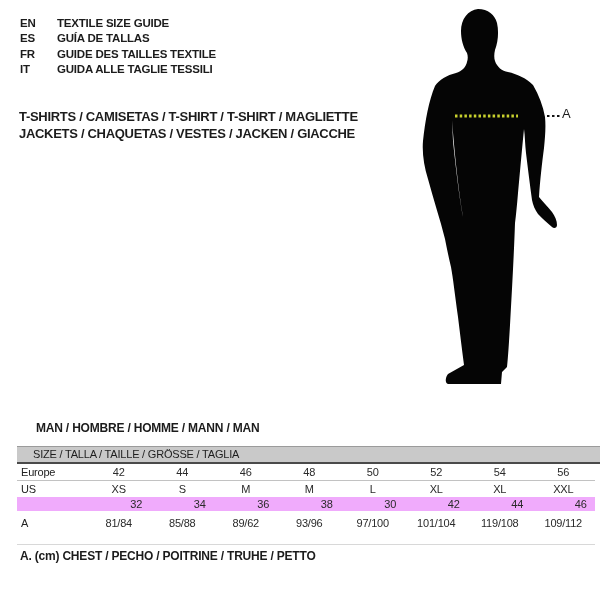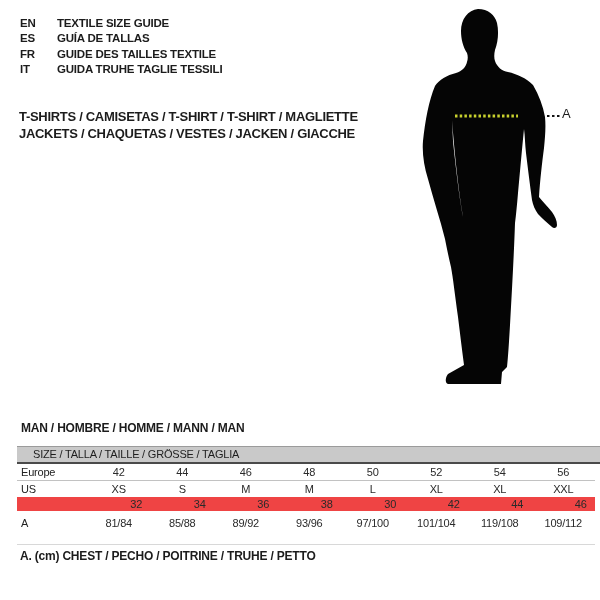--- a/index.html
+++ b/index.html
@@ -25,21 +25,21 @@
     line-height: 17px;
   }
   
   .figure-wrap { position: absolute; left: 418px; top: 5px; width: 150px; height: 382px; }
   .measure-label {
     position: absolute; left: 562px; top: 106px;
     font-size: 13px; font-weight: 500;
   }
   
   .section-label {
-    position: absolute; left: 21px; top: 421px;
+    position: absolute; left: 36px; top: 421px;
     font-size: 12px; font-weight: 700; letter-spacing: -0.2px;
   }
   
   .size-table {
     position: absolute; left: 17px; top: 446px; width: 578px;
     font-size: 11px; letter-spacing: -0.2px;
     border-bottom: 1px solid #d8d8d8;
     padding-bottom: 12px;
   }
   .st-header {
@@ -53,21 +53,21 @@
   }
   .st-row {
     display: grid;
     grid-template-columns: 70px repeat(8, 1fr);
     align-items: center;
   }
   .st-row .cell { text-align: center; color: #2a2a2a; }
   .st-row .rlabel { text-align: left; padding-left: 4px; color: #222; }
   .row-europe { height: 16px; border-bottom: 1px solid #c2c2c2; }
   .row-us     { height: 16px; }
-  .row-num    { height: 14px; background: #ef4444; gap: 35px; }
+  .row-num    { height: 14px; background: #f0abfc; gap: 35px; }
   .row-a      { height: 19px; padding-top: 2px; }
   
   .footnote {
     position: absolute; left: 20px; top: 549px;
     font-size: 12px; font-weight: 700; letter-spacing: -0.2px; text-align: center;
   }
 </style>
 </head>
 <body>
 
@@ -79,21 +79,21 @@
   <div class="lang-row">
     <span class="lang-code">ES</span>
     <span class="lang-label">GUÍA DE TALLAS</span>
   </div>
   <div class="lang-row">
     <span class="lang-code">FR</span>
     <span class="lang-label">GUIDE DES TAILLES TEXTILE</span>
   </div>
   <div class="lang-row">
     <span class="lang-code">IT</span>
-    <span class="lang-label">GUIDA TRUHE TAGLIE TESSILI</span>
+    <span class="lang-label">GUIDA ALLE TAGLIE TESSILI</span>
   </div>
 </div>
 
 <div class="category">
   <div>T-SHIRTS / CAMISETAS / T-SHIRT / T-SHIRT / MAGLIETTE</div>
   <div>JACKETS / CHAQUETAS / VESTES / JACKEN / GIACCHE</div>
 </div>
 
 <div class="figure-wrap">
   <svg width="150" height="382" viewBox="0 0 150 382">
@@ -180,21 +180,21 @@
     <div class="cell">30</div>
     <div class="cell">42</div>
     <div class="cell">44</div>
     <div class="cell">46</div>
   </div>
 
   <div class="st-row row-a">
     <div class="rlabel">A</div>
     <div class="cell">81/84</div>
     <div class="cell">85/88</div>
-    <div class="cell">89/92</div>
+    <div class="cell">89/62</div>
     <div class="cell">93/96</div>
     <div class="cell">97/100</div>
     <div class="cell">101/104</div>
     <div class="cell">119/108</div>
     <div class="cell">109/112</div>
   </div>
 </div>
 
 <div class="footnote">A. (cm) CHEST / PECHO / POITRINE / TRUHE / PETTO</div>
 

